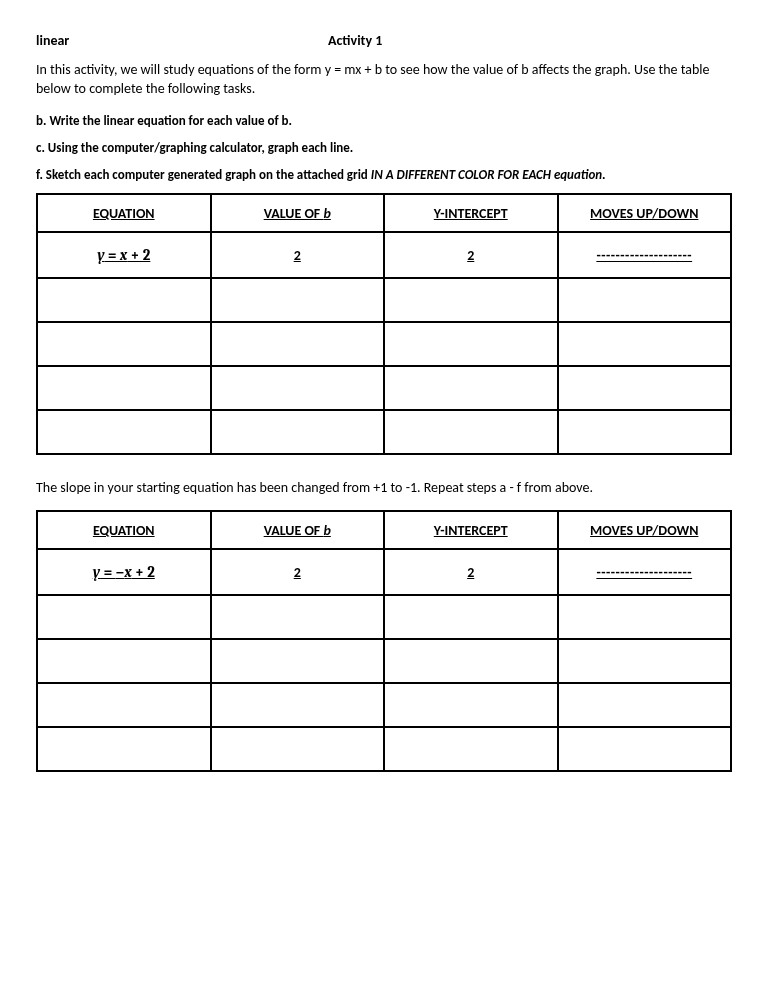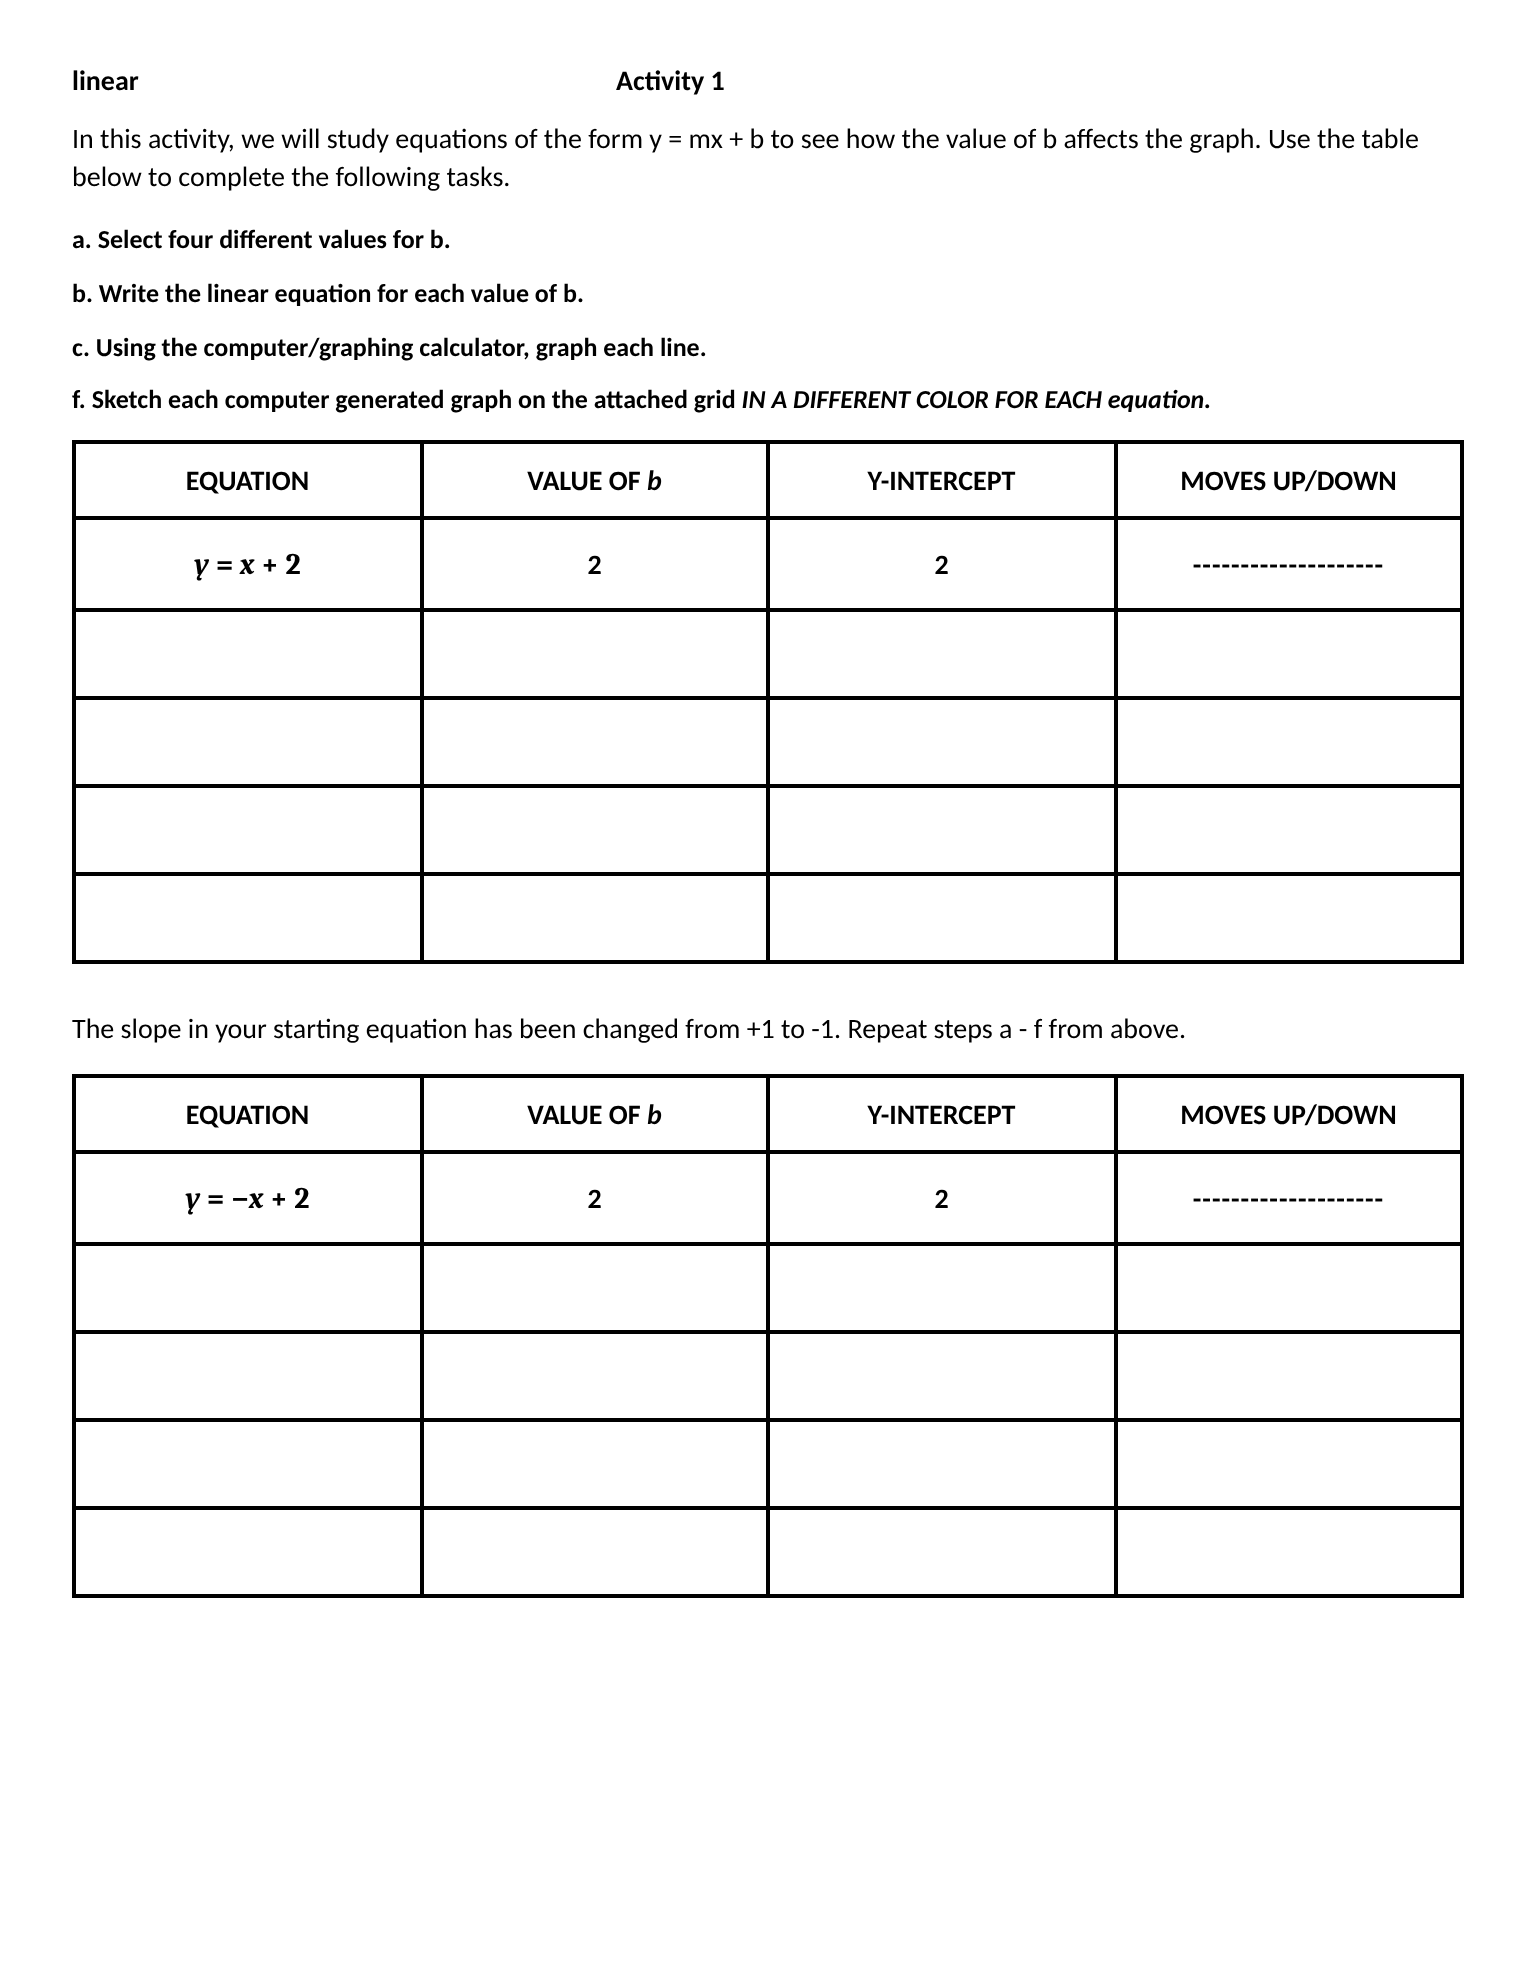--- a/index.html
+++ b/index.html
@@ -12,21 +12,21 @@
       color: #000;
       padding: 32px 36px;
     }
     .header-row {
       display: flex;
       justify-content: space-between;
       align-items: baseline;
       font-weight: bold;
       margin-bottom: 12px;
     }
-    .header-mid { position: absolute; left: 308px; }
+    .header-mid { position: absolute; left: 328px; }
     .intro {
       font-size: 14px;
       line-height: 1.35;
       margin-bottom: 14px;
     }
     .tasks {
       font-weight: bold;
       font-size: 13px;
       line-height: 1.3;
     }
@@ -39,20 +39,21 @@
       width: 100%;
       margin-top: 6px;
       margin-bottom: 24px;
       table-layout: fixed;
     }
     th, td {
       border: 2px solid #000;
       text-align: center;
       vertical-align: middle;
       padding: 0;
+      text-decoration: underline;
     }
     th {
       font-weight: bold;
       font-size: 14px;
       height: 38px;
     }
     td {
       height: 44px;
       font-size: 14px;
     }
@@ -76,21 +77,20 @@
 <body>
 
 <div class="header-row">
   <span class="header-mid">Activity 1</span>
   <span>linear</span>
 </div>
 
 <p class="intro">In this activity, we will study equations of the form y = mx + b to see how the value of b affects the graph. Use the table below to complete the following tasks.</p>
 
 <div class="tasks">
-  <p>a. Select four different values for b.</p>
   <p>b. Write the linear equation for each value of b.</p>
   <p>c. Using the computer/graphing calculator, graph each line.</p>
   <p>
     <span>f. Sketch each computer generated graph on the attached grid </span><span class="ital">IN A DIFFERENT COLOR FOR EACH equation.</span>
   </p>
 </div>
 
 <table>
   <thead>
     <tr>

